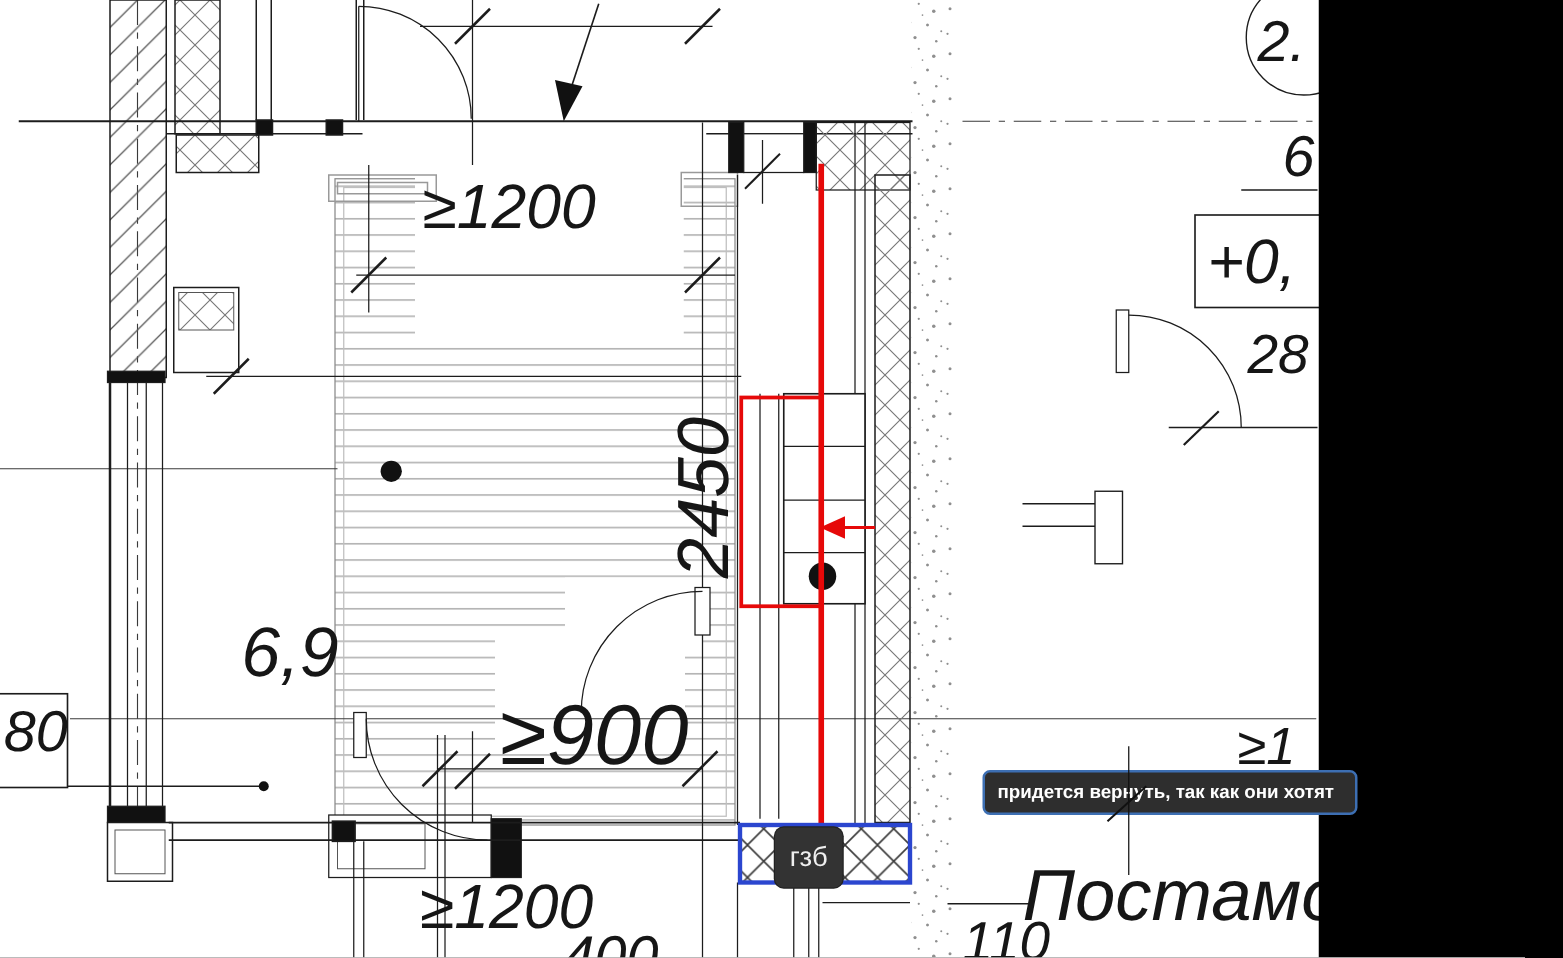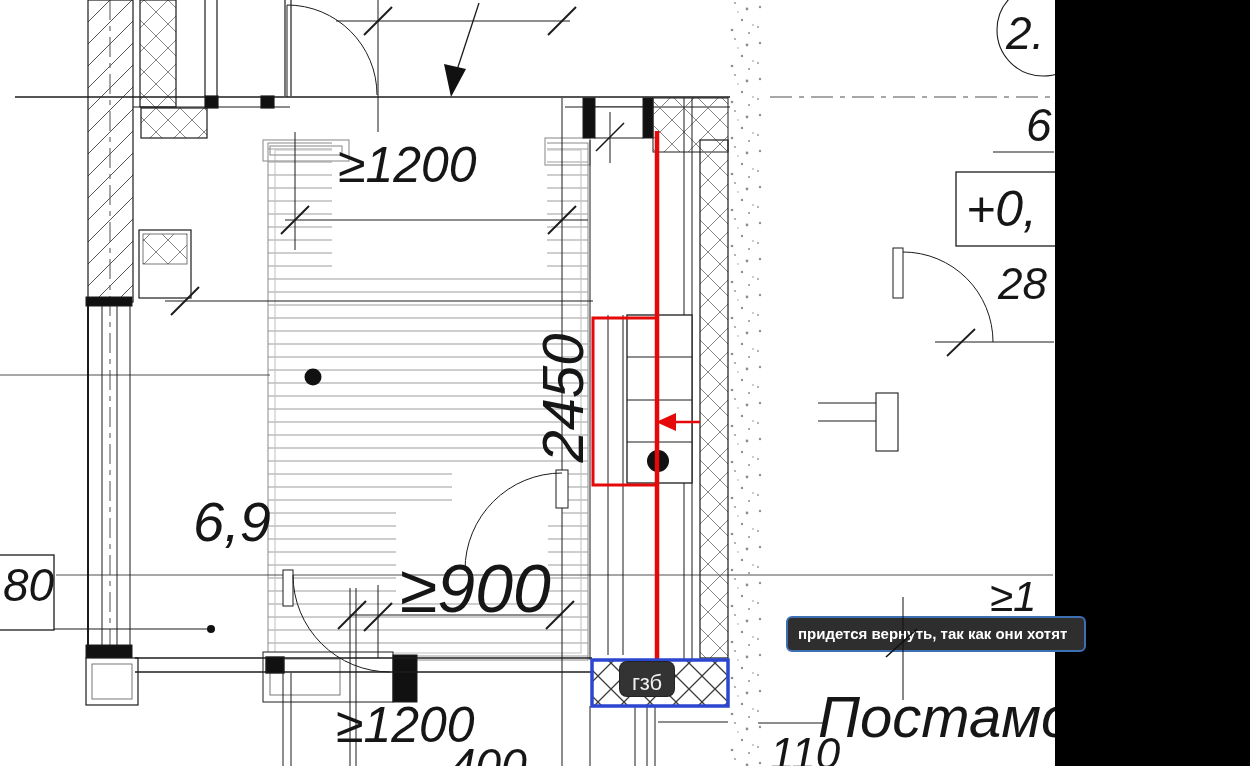--- a/index.html
+++ b/index.html
@@ -24,23 +24,23 @@
   .d50{left:3px;top:562px;font-size:46px;}
   .c2{left:1006px;top:10px;font-size:46px;}
   .r6{left:1026px;top:102px;font-size:46px;}
   .elev{left:966px;top:184px;font-size:50px;}
   .d28{left:998px;top:262px;font-size:44px;}
   .ge1{left:990px;top:576px;font-size:42px;}
   .d110{left:770px;top:732px;font-size:44px;}
   .postam{left:818px;top:688px;font-size:58px;}
   #band{position:absolute;left:1055px;top:0;width:195px;height:766px;
         background:var(--band);z-index:5;}
-  #chip{position:absolute;left:620px;top:662px;width:54px;height:34px;z-index:4;
+  #chip{position:absolute;left:620px;top:662px;width:54px;height:48px;z-index:4;
         background:var(--chip-bg);border-radius:7px;color:#efefef;
-        font-size:22px;font-weight:500;display:flex;align-items:flex-end;
+        font-size:22px;font-weight:500;display:flex;align-items:center;
         justify-content:center;box-shadow:0 0 0 1px #222;}
   #tooltip{position:absolute;left:786px;top:616px;width:276px;z-index:10;
         background:var(--tooltip-bg);border:2px solid var(--tooltip-border);
         border-radius:6px;color:#ffffff;font-size:15px;font-weight:bold;
         line-height:21px;padding:5px 10px 6px 10px;}
   #crosshair{position:absolute;left:0;top:0;z-index:12;pointer-events:none;}
 </style>
 </head>
 <body>
 

